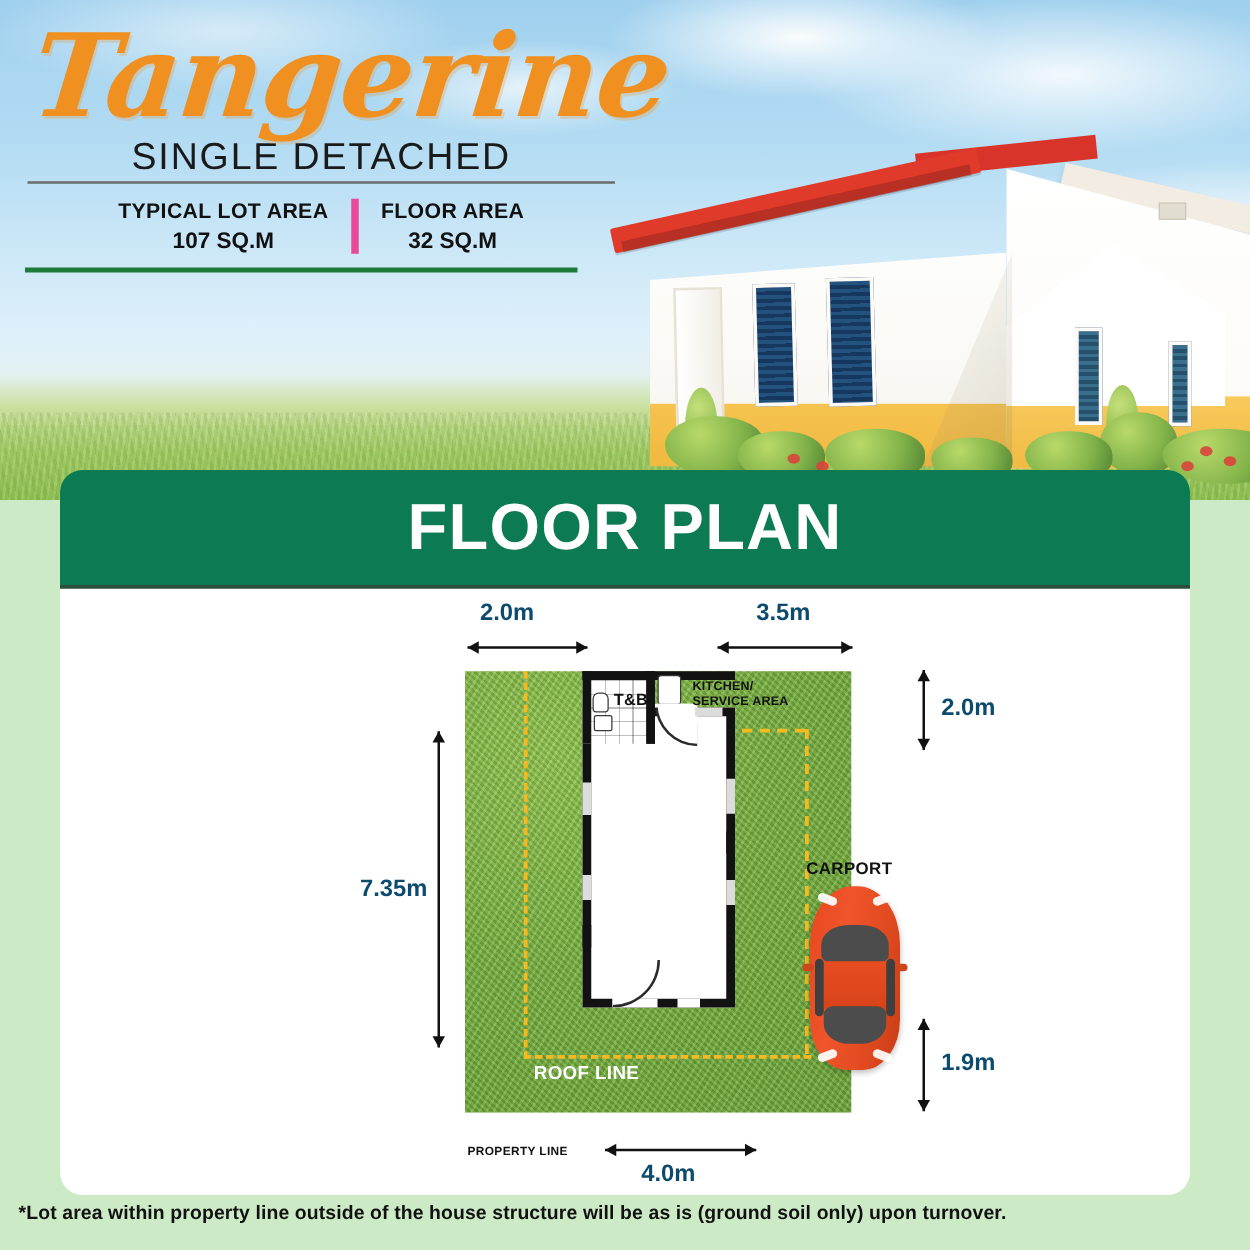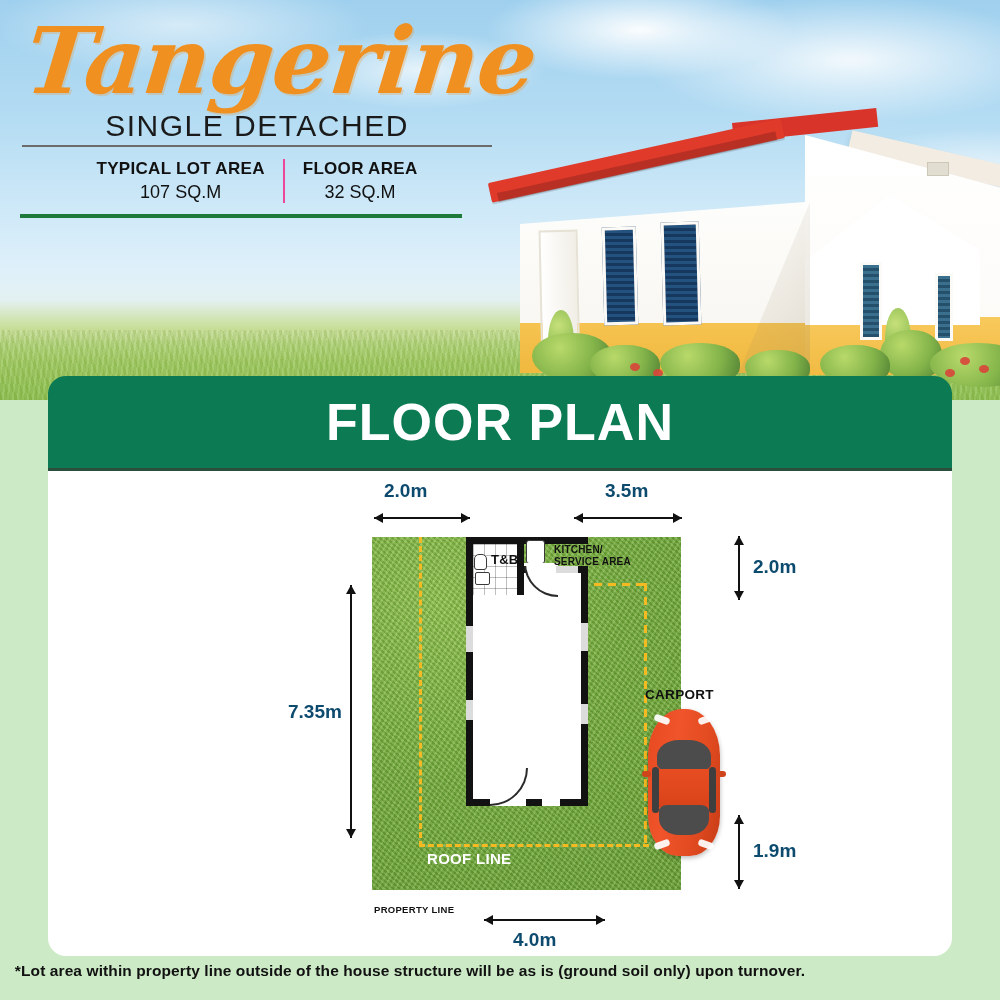--- a/index.html
+++ b/index.html
@@ -158,23 +158,23 @@
     margin:0; padding:4px 0 6px 0;
     text-align:center; width:470px; margin-left:22px;
     font-size:30px; font-weight:400; letter-spacing:1.5px; color:#1a1a1a;
     border-bottom:2px solid #6b6b6b; padding-bottom:2px;
   }
   .areas {
     width:470px; margin-left:22px; margin-top:12px;
     display:flex; justify-content:center; align-items:stretch; gap:0;
   }
   .area-col { padding:0 18px; text-align:center; }
-  .area-col + .area-col { border-left:2px solid #ec4899; }
+  .area-col + .area-col { border-left:6px solid #ec4899; }
   .area-label { font-size:17px; font-weight:bold; letter-spacing:.3px; color:#111; }
-  .area-value { font-size:18px; font-weight:normal; margin-top:3px; color:#111; }
+  .area-value { font-size:18px; font-weight:bold; margin-top:3px; color:#111; }
   .green-rule {
     width:442px; height:4px; background:#1e7a3a; margin:11px 0 0 20px;
   }
   .features {
     width:480px; margin-left:16px; margin-top:8px;
     text-align:center; font-size:17.5px; font-weight:500; line-height:1.35; color:#111;
     letter-spacing:.2px;
   }
 
   
@@ -343,21 +343,21 @@
   }
   .arrow-v::before { top:0; border-bottom:9px solid #111; }
   .arrow-v::after  { bottom:0; border-top:9px solid #111; }
 
   .plan-text { position:absolute; font-weight:bold; color:#111; line-height:1.2; }
   .txt-tb { left:443px; top:84px; font-size:13px; letter-spacing:.2px;}
   .txt-kitchen { left:506px; top:76px; font-size:10px; letter-spacing:.2px;}
   .txt-living { left:419px; top:216px; width:120px; text-align:center; font-size:12.5px;}
   .txt-carport { left:597px; top:219px; font-size:13.5px; letter-spacing:.3px;}
   .txt-roofline { left:379px; top:382px; font-size:15px; letter-spacing:.3px; color:#fff;}
-  .txt-property { left:326px; top:436px; font-size:9.5px; letter-spacing:.3px; color:#111;}
+  .txt-property { left:326px; top:448px; font-size:9.5px; letter-spacing:.3px; color:#111;}
 
   
   .footer-note {
     position:absolute; left:0; top:962px; width:820px;
     text-align:center; font-size:15.5px; font-weight:bold; color:#111;
     letter-spacing:.1px;
   }
 </style>
 </head>
 <body>

